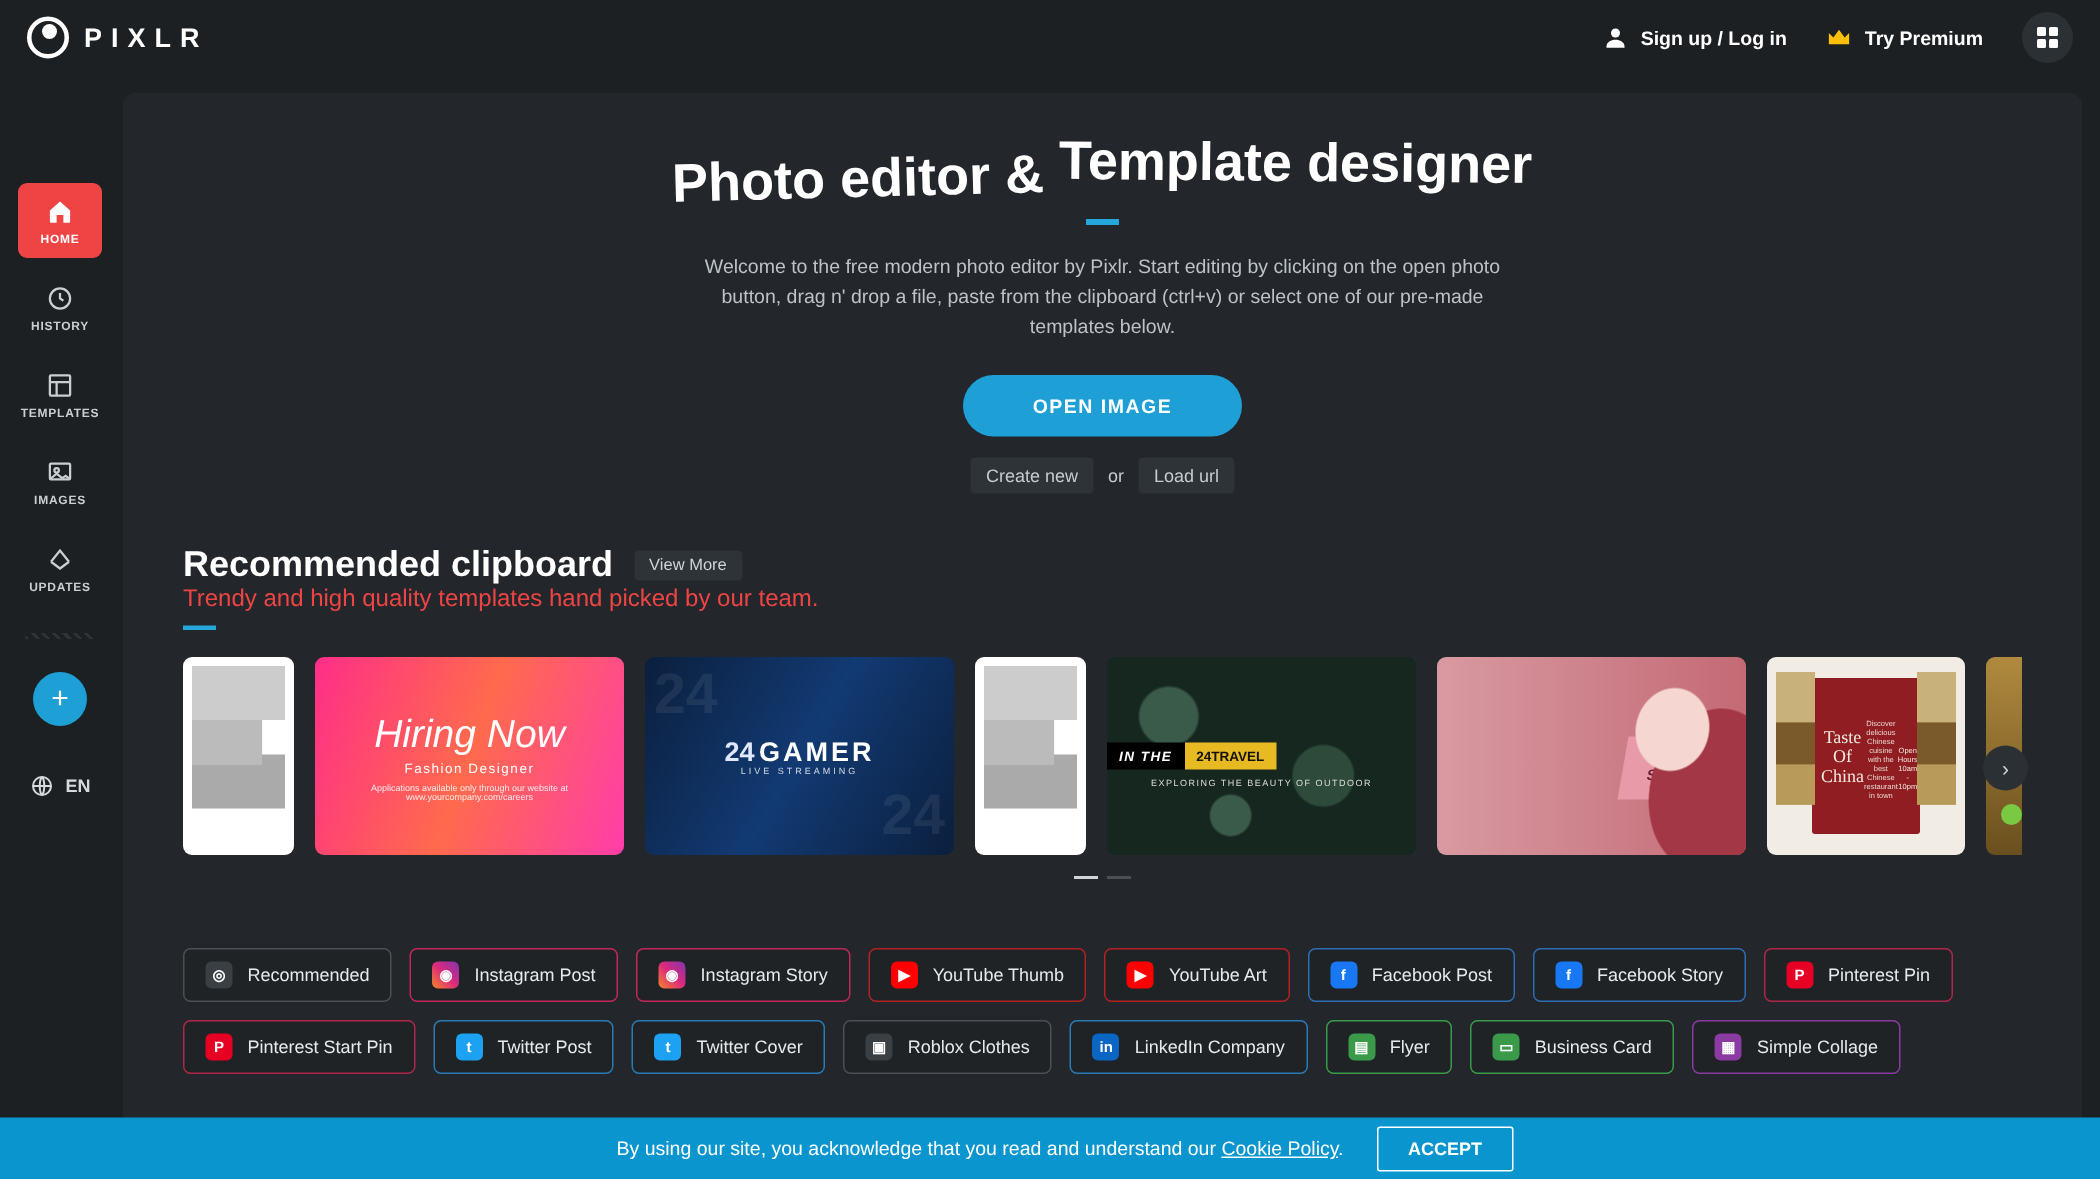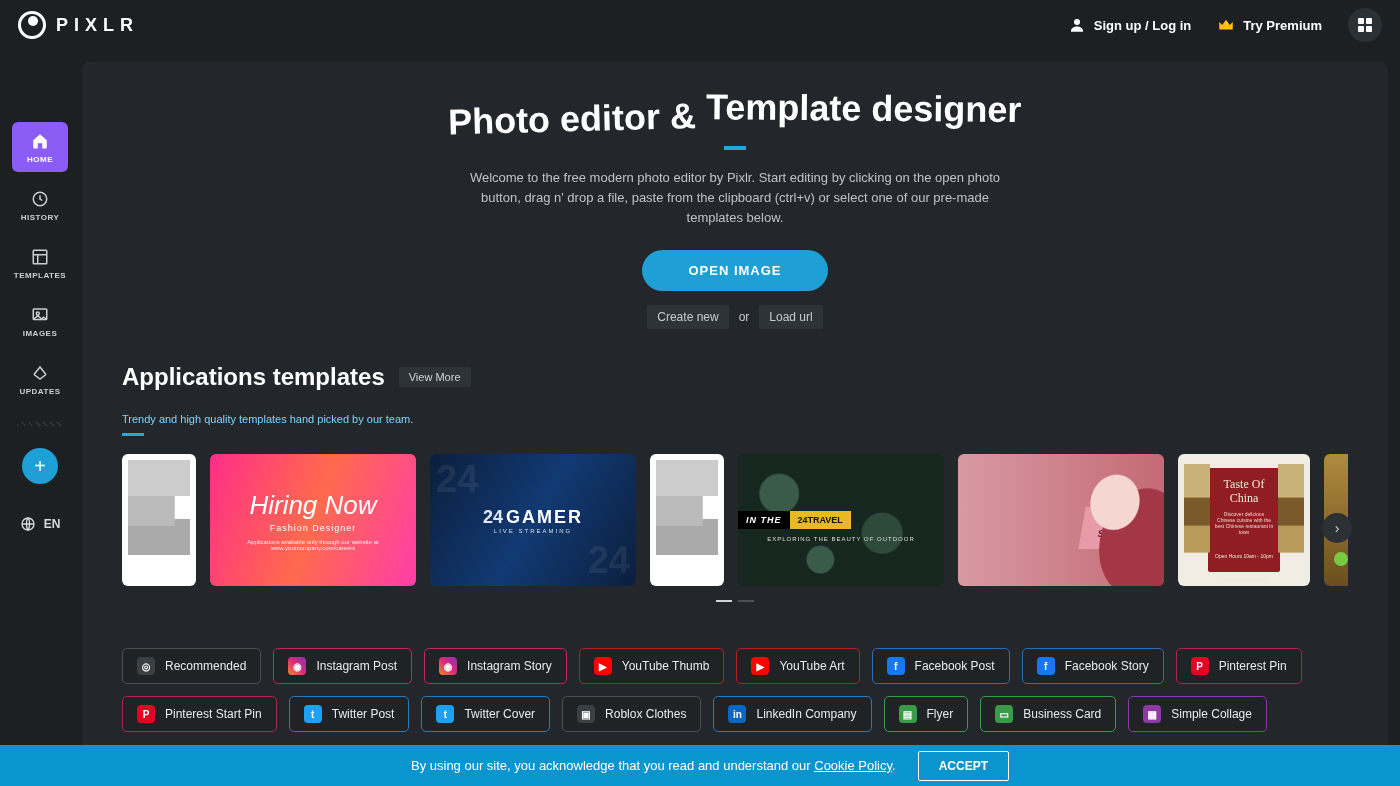--- a/index.html
+++ b/index.html
@@ -16,21 +16,21 @@
 .apps-btn { width:34px; height:34px; background:#2b3034; border-radius:50%; display:flex; align-items:center; justify-content:center; cursor:pointer; }
 .apps-grid { width:14px; height:14px; display:grid; grid-template-columns:1fr 1fr; gap:2px; }
 .apps-grid span { background:#fff; border-radius:1px; }
 
 
 .sidebar { position:absolute; left:0; top:50px; bottom:0; width:80px; background:#1c2023; display:flex; flex-direction:column; align-items:center; padding-top:12px; }
 .pixlrx-tab { position:absolute; left:6px; top:62px; width:66px; height:44px; background:linear-gradient(135deg,#2bb5e0,#1e88c9); border-radius:6px 6px 14px 6px; display:flex; align-items:flex-end; justify-content:center; padding-bottom:4px; }
 .pixlrx-label { background:#fff; color:#222; font-size:9px; font-weight:700; padding:2px 5px; border-radius:2px; }
 .side-items { margin-top:60px; display:flex; flex-direction:column; gap:8px; align-items:center; }
 .side-item { width:56px; padding:10px 0 8px; display:flex; flex-direction:column; align-items:center; gap:5px; border-radius:6px; cursor:pointer; color:#c9ced2; }
-.side-item.active { background:#8b5cf6; color:#fff; }
+.side-item.active { background:#ef4444; color:#fff; }
 .side-item .lbl { font-size:8px; font-weight:700; letter-spacing:0.5px; }
 .side-icon { width:18px; height:18px; }
 .side-divider { width:46px; height:4px; margin-top:10px; background:repeating-linear-gradient(45deg,#3a3f43 0 2px,transparent 2px 5px); opacity:.6; }
 .fab { width:36px; height:36px; background:#1e9fd6; border-radius:50%; color:#fff; display:flex; align-items:center; justify-content:center; margin-top:14px; font-size:20px; cursor:pointer; }
 .lang { margin-top:24px; display:flex; align-items:center; gap:8px; color:#d6dadd; font-weight:700; font-size:12px; cursor:pointer; }
 
 
 .main { position:absolute; left:82px; right:12px; top:62px; bottom:0; background:#23272b; border-radius:8px; overflow:hidden; }
 .hero { padding:32px 40px 24px; text-align:center; }
 .hero h1 { font-size:36px; font-weight:700; display:inline-block; transform:rotate(-1.5deg); }
@@ -38,21 +38,21 @@
 .hero-underline { width:22px; height:4px; background:#24a8dc; margin:10px auto 18px; }
 .hero p { max-width:560px; margin:0 auto; color:#bcc2c6; font-size:13px; line-height:1.55; }
 .open-btn { margin:22px auto 0; background:#1ea0d7; color:#fff; font-weight:800; letter-spacing:1px; font-size:13px; padding:13px 46px; border:none; border-radius:24px; cursor:pointer; display:block; }
 .sub-actions { margin-top:14px; display:flex; gap:10px; justify-content:center; align-items:center; font-size:12px; color:#c6cbce; }
 .chip { background:#2e3337; padding:5px 10px; border-radius:3px; cursor:pointer; }
 
 .section { padding:10px 40px 22px; }
 .sec-head { display:flex; align-items:center; gap:14px; }
 .sec-head h2 { font-size:24px; font-weight:700; }
 .view-more { background:#2e3337; color:#cfd4d7; font-size:11px; padding:4px 10px; border-radius:3px; cursor:pointer; }
-.sec-sub { color:#7dd3fc; font-size:11px; margin-top:22px; }
+.sec-sub { color:#ef4444; font-size:16px; margin-top:0; }
 .sec-under { width:22px; height:3px; background:#24a8dc; margin-top:8px; }
 
 .carousel { position:relative; margin-top:18px; }
 .track { display:flex; gap:14px; overflow:hidden; }
 .card { height:132px; border-radius:6px; flex-shrink:0; position:relative; overflow:hidden; display:flex; align-items:center; justify-content:center; font-size:11px; text-align:center; }
 .c0 { width:74px; background:#fff; }
 .c1 { width:206px; background:linear-gradient(110deg,#ff2e88,#ff6a4d,#ff3da9); }
 .c2 { width:206px; background:linear-gradient(120deg,#0b1f3d,#123a73,#0b1f3d); }
 .c3 { width:74px; background:#fff; }
 .c4 { width:206px; background:#132a1f; }
@@ -75,21 +75,21 @@
 .c4 .bar { position:absolute; left:0; right:0; top:50%; transform:translateY(-50%); display:flex; align-items:center; }
 .c4 .bar .blk { background:#000; color:#fff; font-size:9px; font-weight:800; letter-spacing:1px; padding:4px 8px;font-style:italic; }
 .c4 .bar .yel { background:#e7b923; color:#111; font-size:9px; font-weight:800; padding:4px 8px; }
 .c4 .sub4 { position:absolute; top:62%; font-size:6px; letter-spacing:1px; color:#ddd; }
 .c4::before{content:"";position:absolute;inset:0;background:
   radial-gradient(circle at 20% 30%,#3a5a4a 0 10%,transparent 11%),
   radial-gradient(circle at 70% 60%,#2d4a3a 0 12%,transparent 13%),
   radial-gradient(circle at 40% 80%,#3a5a4a 0 8%,transparent 9%),#16271f;}
 .c5::after{content:"";position:absolute;right:-30px;top:-10px;width:120px;height:160px;background:radial-gradient(ellipse at 30% 40%,#f5d6d0 0 20%,transparent 21%),radial-gradient(ellipse at 60% 60%,#a33745 0 40%,transparent 41%);transform:rotate(15deg);}
 .c5 .pink-lbl { position:absolute; left:60%; top:40%; background:#e89aa8; color:#6a1f2a; font-size:10px; font-weight:700; padding:10px 6px; transform:skewX(-10deg); letter-spacing:1px; }
-.c6 .redbox { width:72px; height:104px; background:#8f1d22; border-radius:2px; display:flex; flex-direction:column; align-items:center; justify-content:flex-start; padding:10px 6px; color:#f3e9dd; }
+.c6 .redbox { width:72px; height:104px; background:#8f1d22; border-radius:2px; display:flex; flex-direction:row; align-items:center; justify-content:flex-start; padding:10px 6px; color:#f3e9dd; }
 .c6 .redbox .toc { font-family:serif; font-size:12px; line-height:1.1; }
 .c6 .redbox .desc6 { font-size:5px; margin-top:6px; opacity:.9; }
 .c6 .redbox .hrs { font-size:5px; margin-top:18px; }
 .c6::before,.c6::after{content:"";position:absolute;top:10px;bottom:10px;width:26px;background:linear-gradient(#c9b27a,#c9b27a) 0 0/100% 30% no-repeat,linear-gradient(#7a5a2a,#7a5a2a) 0 35%/100% 30% no-repeat,linear-gradient(#b89a5a,#b89a5a) 0 70%/100% 30% no-repeat;}
 .c6::before{left:6px;} .c6::after{right:6px;}
 .c7::after{content:"";position:absolute;left:10px;bottom:20px;width:14px;height:14px;background:#7ac943;border-radius:50%;}
 .carousel-next { position:absolute; right:-4px; top:50%; transform:translateY(-50%); width:30px; height:30px; background:#2b3034; border-radius:50%; display:flex; align-items:center; justify-content:center; cursor:pointer; color:#cfd4d7; font-size:14px; }
 .dots { display:flex; gap:6px; justify-content:center; margin-top:14px; }
 .dot { width:16px; height:2px; background:#4a5054; }
 .dot.active { background:#cfd4d7; }
@@ -219,21 +219,21 @@
     <button class="open-btn">OPEN IMAGE</button>
     <div class="sub-actions">
       <span class="chip">Create new</span>
       <span>or</span>
       <span class="chip">Load url</span>
     </div>
   </div>
 
   <div class="section">
     <div class="sec-head">
-      <h2>Applications templates</h2>
+      <h2>Recommended clipboard</h2>
       <span class="view-more">View More</span>
     </div>
     <div class="sec-sub">Trendy and high quality templates hand picked by our team.</div>
     <div class="sec-under"></div>
 
     <div class="carousel">
       <div class="track">
         <div class="card c0"></div>
         <div class="card c1">
           <div class="c1-txt">

